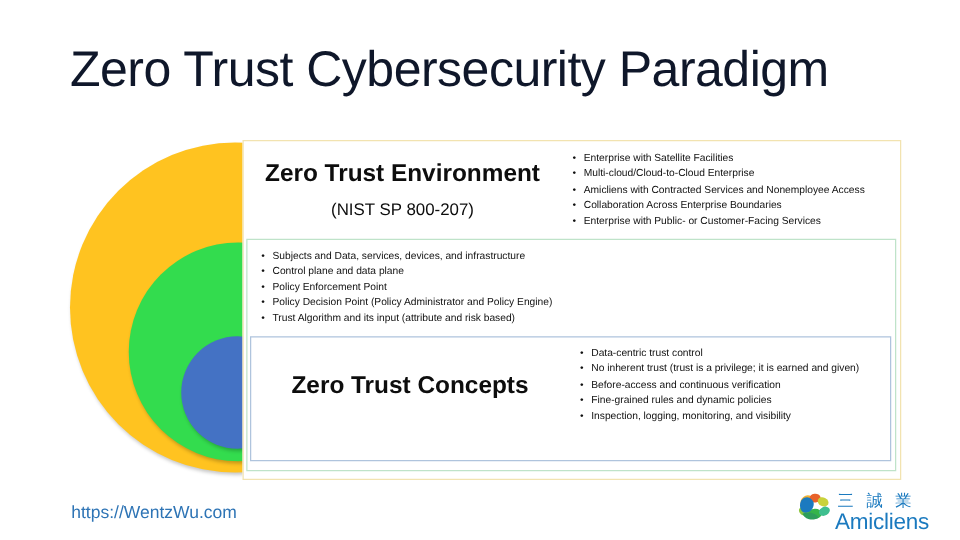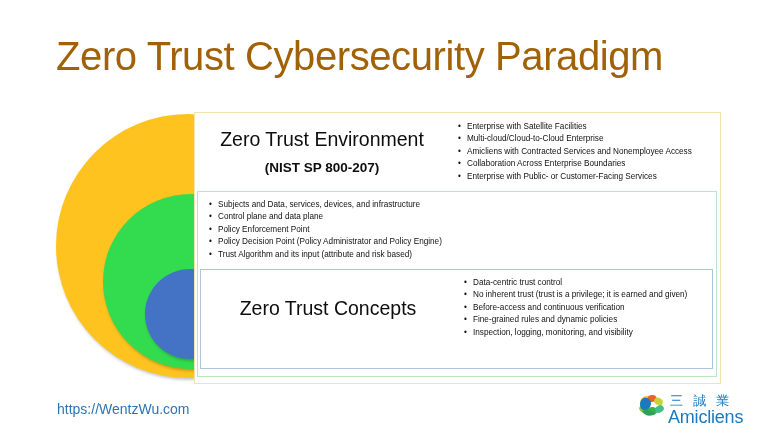--- a/index.html
+++ b/index.html
@@ -16,21 +16,21 @@
     -webkit-font-smoothing: antialiased;
   }
 
   
   #slide-title {
     position: absolute;
     left: 56px;
     top: 34px;
     font-size: 40px;
     font-weight: 400;
-    color: #a16207;
+    color: #0f172a;
     letter-spacing: -0.4px;
     white-space: nowrap;
     text-align: center;
   }
 
   
   #diagram {
     position: absolute;
     left: 0;
     top: 104px;
@@ -115,27 +115,27 @@
   #row-concepts    { left: 202px; top: 167px; width: 509px; height: 74px; }
 
   .heading-cell {
     width: 252px;
     flex: 0 0 252px;
     text-align: center;
     color: #0d0d0d;
   }
   .heading-title {
     font-size: 19.5px;
-    font-weight: 400;
+    font-weight: 700;
     line-height: 1.15;
     white-space: nowrap;
   }
   .heading-sub {
     font-size: 13.5px;
-    font-weight: 700;
+    font-weight: 400;
     line-height: 1.3;
     margin-top: 9px;
     white-space: nowrap;
   }
 
   .bullets-cell {
     flex: 1 1 auto;
     padding-left: 10px;
   }
   .bullet-line {

